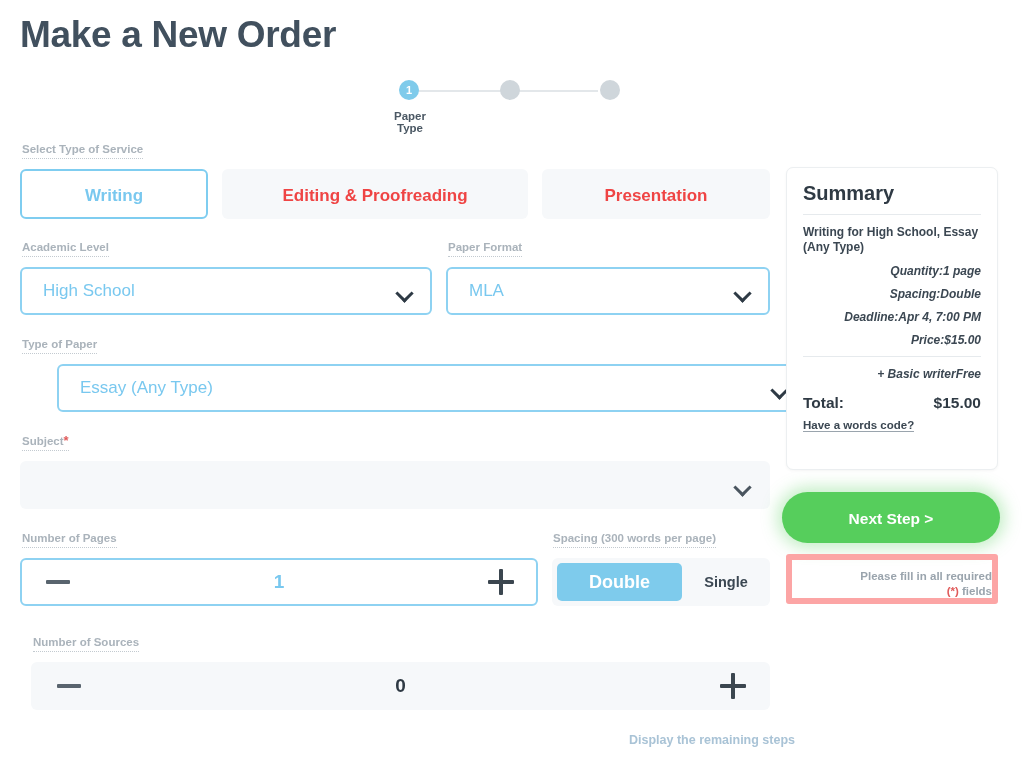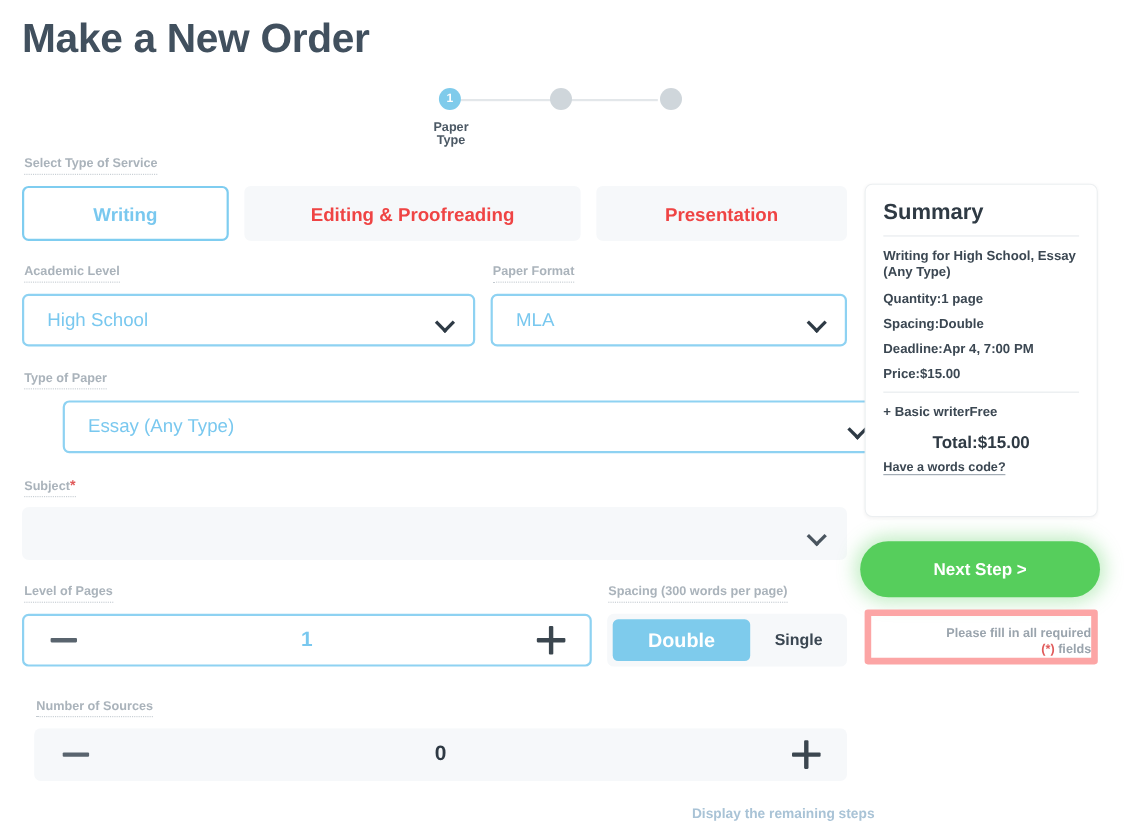--- a/index.html
+++ b/index.html
@@ -243,29 +243,30 @@
   .sum-rule { height: 1px; background: #e6eaed; margin-bottom: 10px; }
   .sum-desc {
     font-size: 12px;
     font-weight: bold;
     color: #3b4752;
     line-height: 15px;
     margin-bottom: 9px;
   }
   .sum-row {
     display: flex;
-    justify-content: flex-start;
+    justify-content: flex-end;
     font-size: 12px;
     font-weight: bold;
     color: #3b4752;
     margin-bottom: 9px;
+    font-style: italic;
   }
   .sum-total {
     display: flex;
-    justify-content: center;
+    justify-content: space-between;
     font-size: 15.5px;
     font-weight: bold;
     color: #2f3a44;
     margin-top: 13px;
   }
   .sum-promo {
     display: inline-block;
     font-size: 11.5px;
     font-weight: bold;
     color: #3b4752;
@@ -356,21 +357,21 @@
   <span class="chev"></span>
 </div>
 
 <div class="field-label lbl-subject">
   <span>Subject</span><span class="req-star">*</span>
 </div>
 <div class="select plain sel-subject">
   <span class="chev grey"></span>
 </div>
 
-<div class="field-label lbl-pages">Level of Pages</div>
+<div class="field-label lbl-pages">Number of Pages</div>
 <div class="numbox box-pages">
   <span class="num-minus"></span>
   <span class="num-val">1</span>
   <span class="num-plus"></span>
 </div>
 
 <div class="field-label lbl-spacing">Spacing (300 words per page)</div>
 <div class="spacing">
   <div class="sp-opt on">Double</div>
   <div class="sp-opt off">Single</div>

